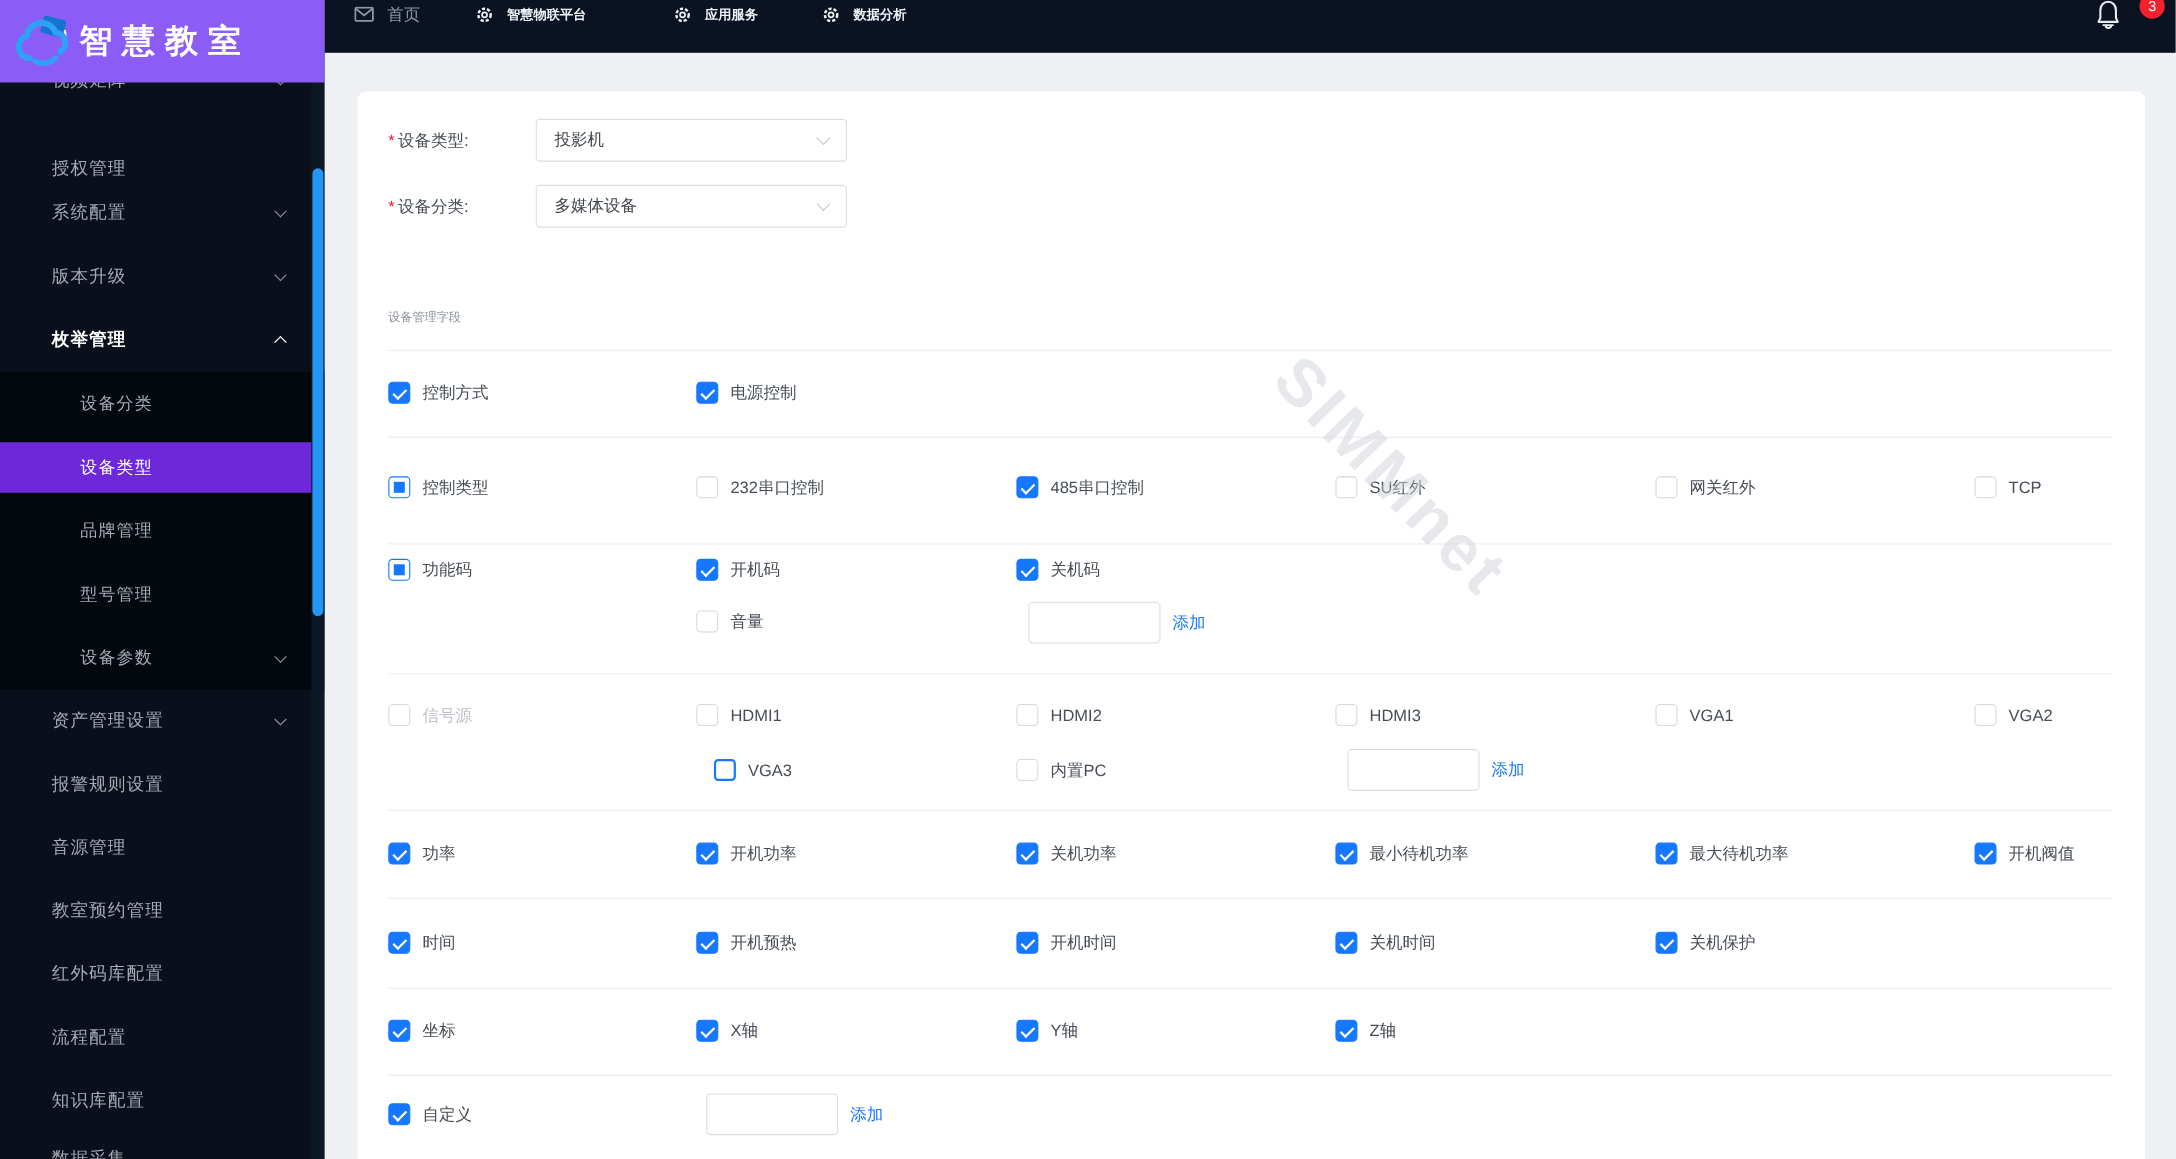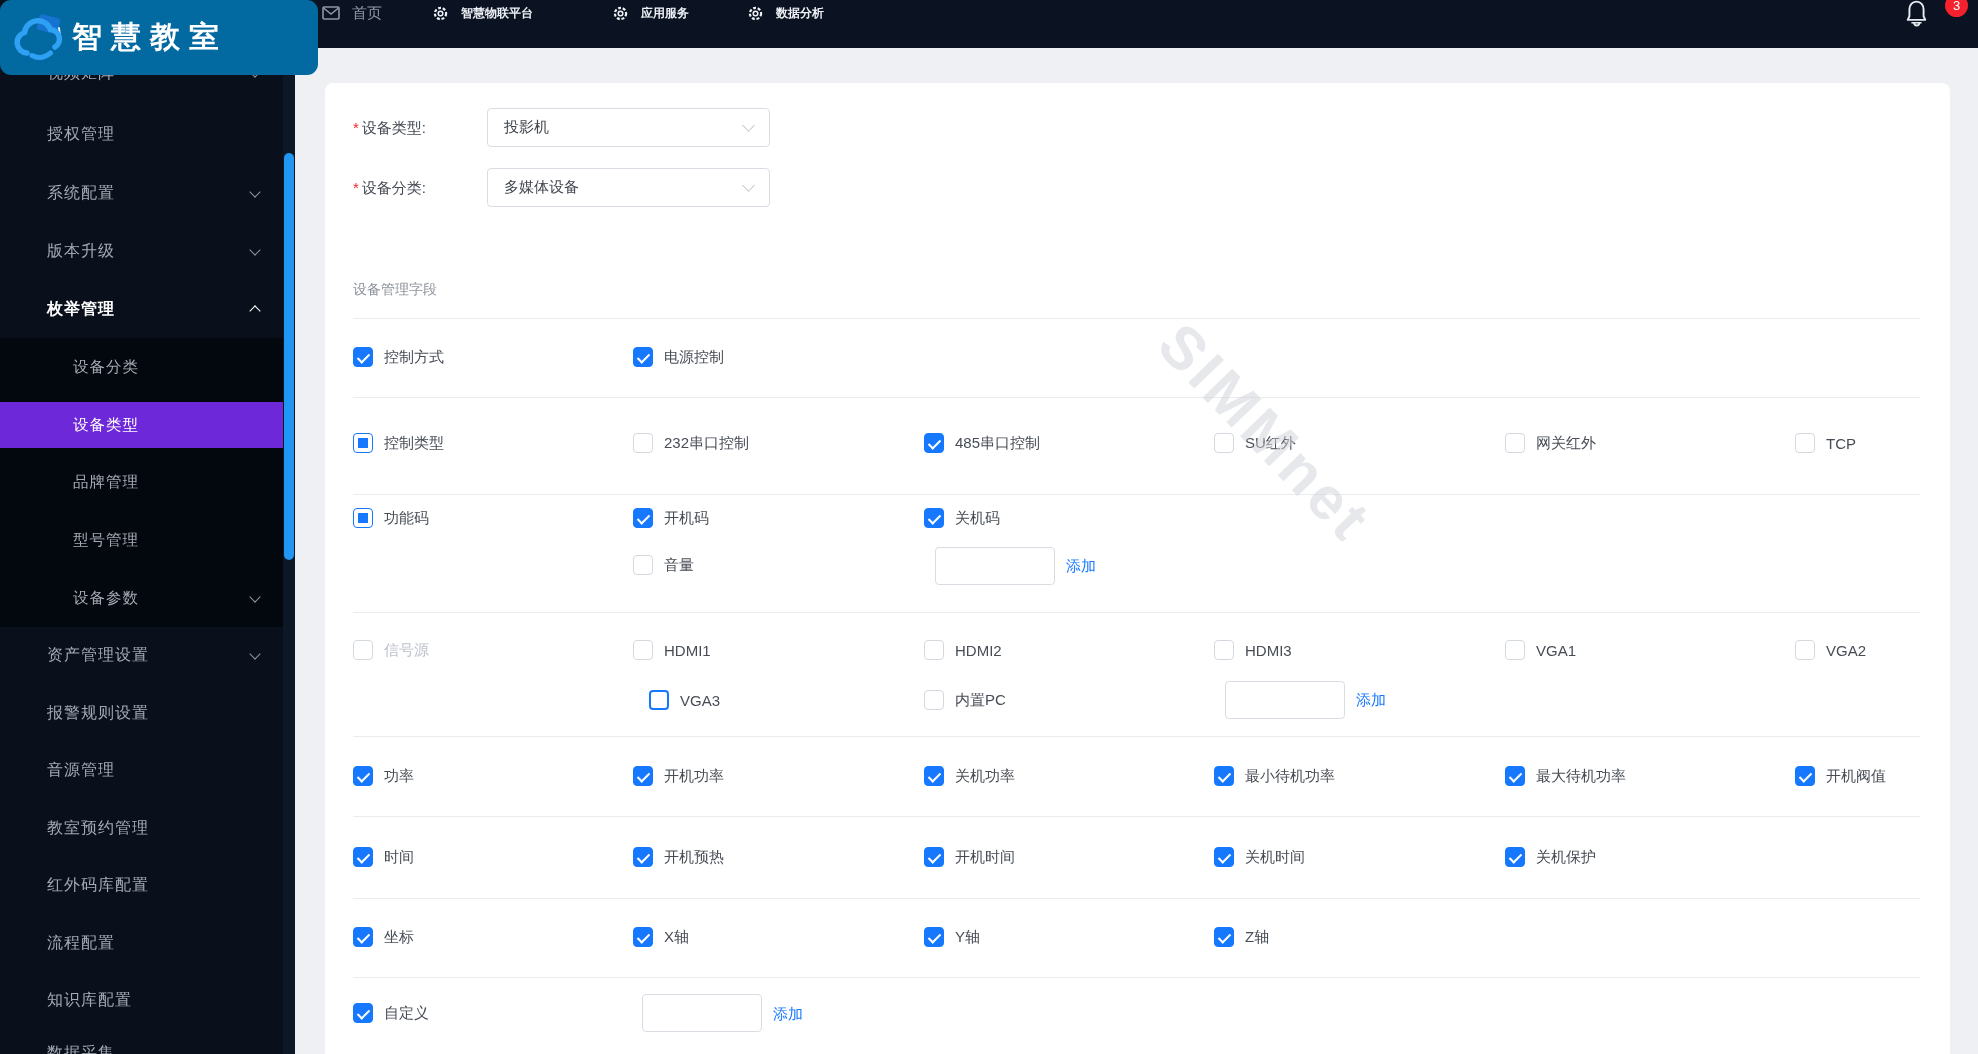--- a/index.html
+++ b/index.html
@@ -15,42 +15,42 @@
   .side-item.selected { background:#6d28d9; }
   .side-item.selected .slbl { color:#ffffff; }
   .side-item.bold .slbl { color:#ffffff; font-weight:bold; }
   .chev { position:absolute; right:36px; width:8px; height:8px; border-right:1.6px solid #8d949f; border-bottom:1.6px solid #8d949f; transform:rotate(45deg); margin-top:-3px; }
   .chev.up { transform:rotate(-135deg); margin-top:4px; }
   .side-item.bold .chev { border-color:#ffffff; }
   #side-track { position:absolute; right:0; top:75px; width:12px; height:979px; background:#0d1826; }
   #side-thumb { position:absolute; right:1px; top:153px; width:10px; height:407px; background:#2196f3; border-radius:6px; z-index:8; }
 
   
-  #logo-block { position:absolute; left:0; top:0; width:318px; height:75px; background:#0369a1; z-index:7; display:flex; align-items:center;border-radius:11px; }
+  #logo-block { position:absolute; left:0; top:0; width:295px; height:75px; background:#8b5cf6; z-index:7; display:flex; align-items:center; }
   #logo-icon { margin-left:14px; width:54px; height:48px; }
   #logo-title { color:#fff; font-size:30px; font-weight:bold; letter-spacing:9px; margin-left:4px; white-space:nowrap; }
 
   
   #topbar { position:absolute; left:295px; top:0; width:1683px; height:48px; background:#0b1322; z-index:4; overflow:hidden; }
   .nav-item { position:absolute; top:-1px; height:28px; display:flex; align-items:center; gap:12px; color:#8f97a4; font-size:15px; cursor:pointer; white-space:nowrap; }
   .nav-item.emph { color:#eef1f6; font-weight:bold; font-size:12px; }
   .nav-item svg { display:block; }
   #bell-wrap { position:absolute; left:1608px; top:-2px; width:60px; height:40px; cursor:pointer; }
   #bell-badge { position:absolute; left:42px; top:-4px; width:23px; height:23px; background:#f5222d; border-radius:50%; color:#fff; font-size:13px; display:flex; align-items:center; justify-content:center; }
 
   
   #main { position:absolute; left:295px; top:48px; width:1683px; height:1006px; background:#eef0f3; }
   #card { position:absolute; left:30px; top:35px; width:1625px; height:1200px; background:#ffffff; border-radius:8px; }
 
   .form-label { position:absolute; left:28px; width:130px; font-size:15px; color:#454b54; white-space:nowrap; }
   .form-label .star { color:#f5222d; margin-right:3px; }
   .select { position:absolute; left:162px; width:283px; height:39px; border:1px solid #d9dde3; border-radius:4px; background:#fff; display:flex; align-items:center; justify-content:space-between; padding:0 16px; font-size:15px; color:#40454d; cursor:pointer; }
   .sel-chev { width:9px; height:9px; border-right:1.4px solid #c3c8d0; border-bottom:1.4px solid #c3c8d0; transform:rotate(45deg); margin-top:-4px; }
 
-  #section-title { position:absolute; left:28px; top:198px; font-size:14px; color:#8d939c; }
+  #section-title { position:absolute; left:28px; top:198px; font-size:11px; color:#8d939c; }
   .divider { position:absolute; left:28px; width:1567px; height:1px; background:#e9ebee; }
 
   .cell { position:absolute; display:flex; align-items:center; gap:11px; font-size:15px; color:#474d55; cursor:pointer; }
   .cell .clabel { white-space:nowrap; }
   .cell.muted .clabel { color:#bcc1c9; }
   .cbx { width:20px; height:20px; border-radius:4px; background:#fff; border:1px solid #d4d9df; position:relative; flex:none; }
   .cbx.checked { background:#1677ff; border-color:#1677ff; }
   .cbx.checked::after { content:""; position:absolute; left:6.2px; top:2.6px; width:5px; height:10px; border-right:2.2px solid #fff; border-bottom:2.2px solid #fff; transform:rotate(45deg); }
   .cbx.ind { border:1.5px solid #1677ff; }
   .cbx.ind::after { content:""; position:absolute; left:3.5px; top:3.5px; width:10px; height:10px; background:#1677ff; }
@@ -291,21 +291,21 @@
   <div id="watermark">SIMMnet</div>
 </div>
 
 <div id="sidebar">
   <div id="submenu-bg"></div>
   <div id="side-items">
       <div class="side-item" style="top: 50px;">
         <span class="slbl">视频矩阵</span>
         <span class="chev"></span>
       </div>
-      <div class="side-item" style="top: 111px;">
+      <div class="side-item" style="top: 130px;">
         <span class="slbl">授权管理</span>
       </div>
       <div class="side-item" style="top: 170px;">
         <span class="slbl">系统配置</span>
         <span class="chev"></span>
       </div>
       <div class="side-item" style="top: 228px;">
         <span class="slbl">版本升级</span>
         <span class="chev"></span>
       </div>

